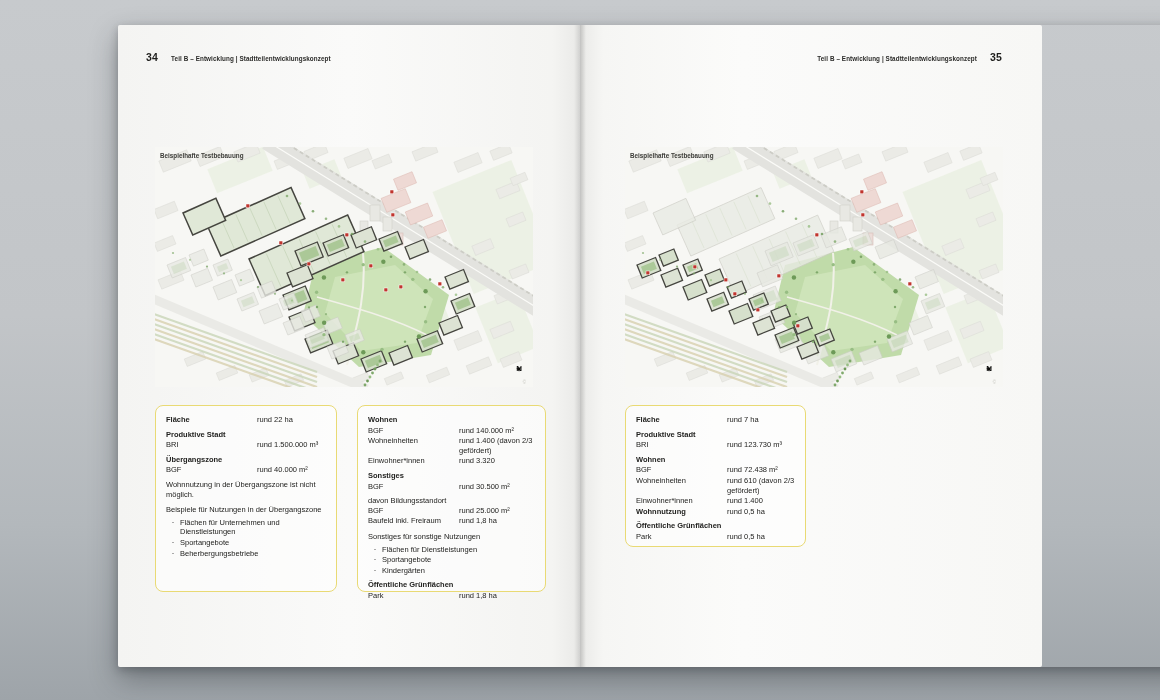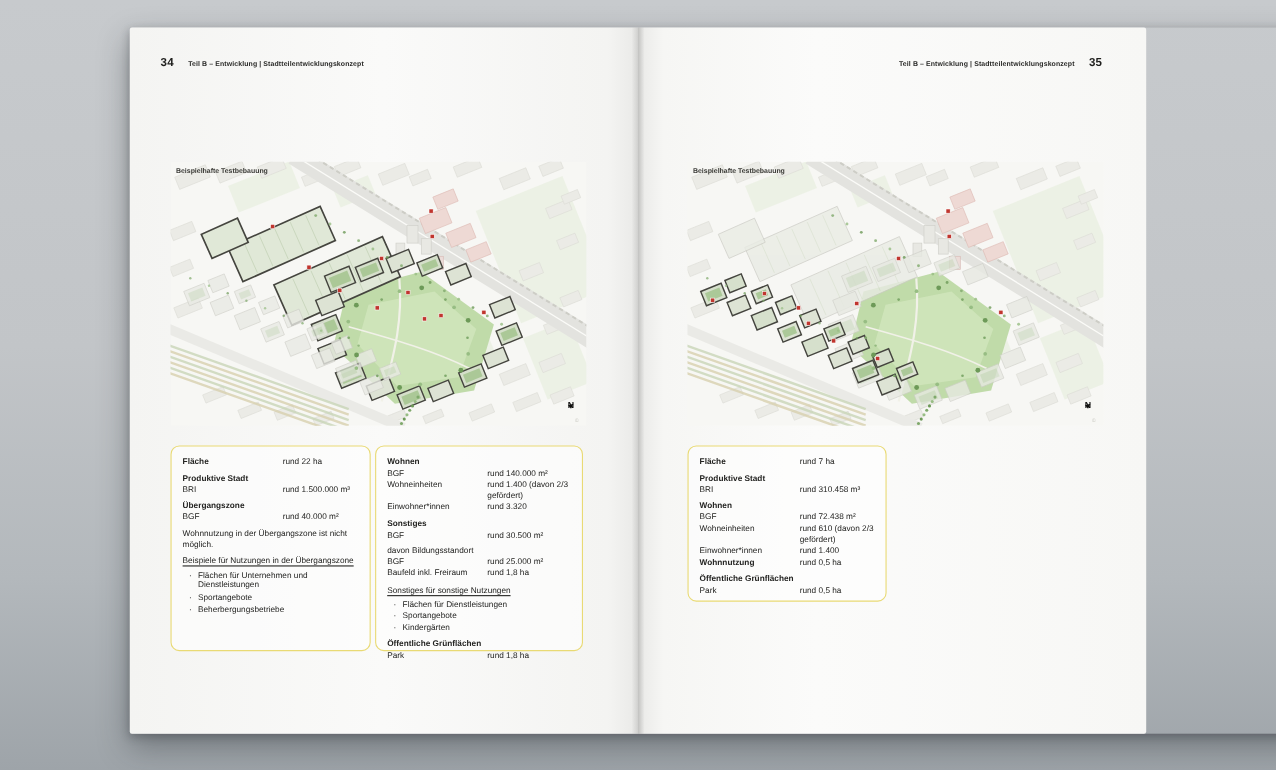--- a/index.html
+++ b/index.html
@@ -35,39 +35,39 @@
 
   .map{position:absolute;top:122px;width:378px;height:240px;margin:0;}
   .page-left .map{left:37px;}
   .page-right .map{left:45px;}
   .map svg{position:absolute;left:0;top:0;width:100%;height:100%;display:block;}
   .map-label{position:absolute;left:5px;top:5px;font-size:6.3px;font-weight:bold;color:#3c3c38;}
   .north{position:absolute;right:11px;bottom:13px;display:flex;flex-direction:column;align-items:center;line-height:1;}
   .north .nchar{font-size:8px;font-weight:bold;color:#0e0e0d;margin-bottom:1px;}
   .credit{position:absolute;right:7px;bottom:2px;font-size:4.5px;color:#c6c6bf;}
 
-  .boxes{position:absolute;top:380px;display:flex;gap:4px;}
+  .boxes{position:absolute;top:380px;display:flex;gap:20px;}
   .page-left .boxes{left:37px;}
   .page-right .boxes{left:45px;}
   .info-box{
     box-sizing:border-box;border:1.4px solid #e9da74;border-radius:8px;
     background:rgba(255,255,255,.55);padding:9px 10px;color:#232321;
     font-size:7.5px;line-height:9.6px;
   }
   .box-a{width:182px;height:187px;}
   .box-b{width:189px;height:187px;}
   .box-c{width:181px;height:142px;}
   .row{display:flex;align-items:flex-start;margin:0 0 1px 0;}
   .lbl{flex:0 0 87px;padding-right:4px;}
   .lbl.b{font-weight:bold;}
   .val{flex:1;}
   .heading{font-weight:bold;margin:5px 0 1px 0;}
   .row:first-child,.heading:first-child{margin-top:0;}
   .para{margin:5px 0 0 0;}
-  .uhead{margin:6px 0 3px 0;text-decoration:underline;text-underline-offset:1.5px;}
+  .uhead{margin:6px 0 3px 0;text-underline-offset:1.5px;}
   .bullet{display:flex;margin:0 0 1px 0;}
   .dot{flex:0 0 14px;text-align:center;}
   .btxt{flex:1;}
 </style>
 </head>
 <body>
 
 <div class="stage">
   <div class="spread">
 
@@ -736,21 +736,21 @@
       </figure>
       <div class="boxes">
         <div class="info-box box-c">
             <div class="row">
               <span class="lbl b">Fläche</span>
               <span class="val">rund 7 ha</span>
             </div>
             <div class="heading">Produktive Stadt</div>
             <div class="row">
               <span class="lbl">BRI</span>
-              <span class="val">rund 310.458 m³</span>
+              <span class="val">rund 123.730 m³</span>
             </div>
             <div class="heading">Wohnen</div>
             <div class="row">
               <span class="lbl">BGF</span>
               <span class="val">rund 72.438 m²</span>
             </div>
             <div class="row">
               <span class="lbl">Wohneinheiten</span>
               <span class="val">rund 610 (davon 2/3 gefördert)</span>
             </div>

